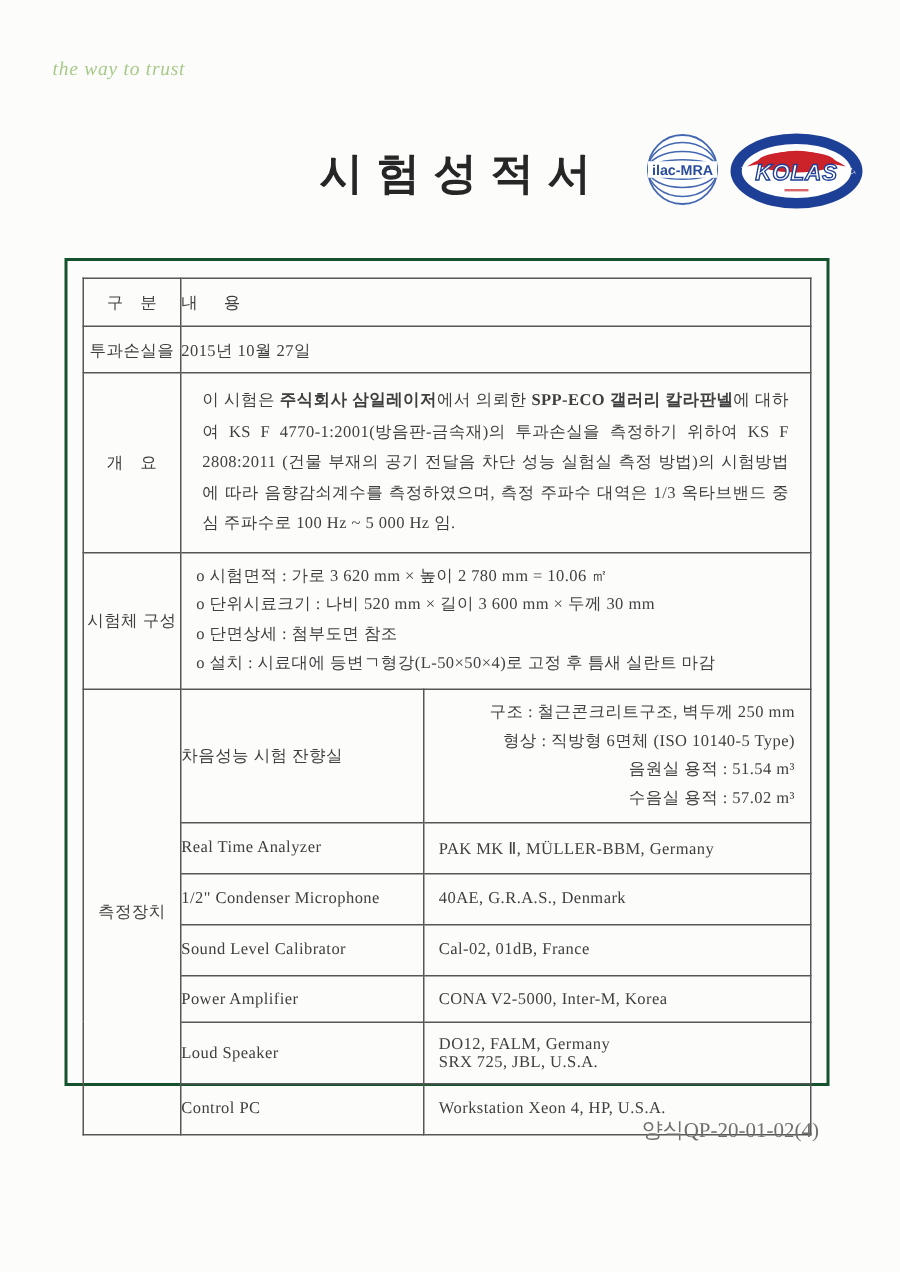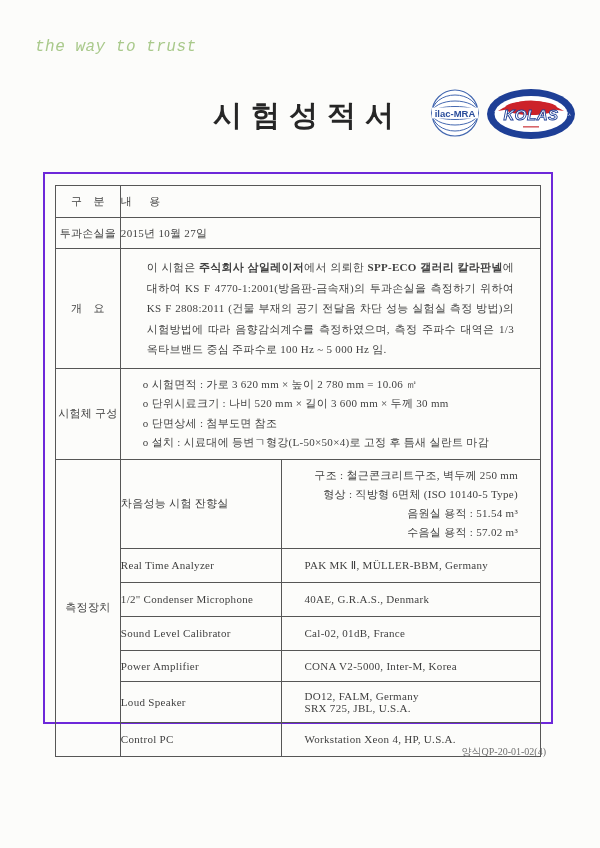--- a/index.html
+++ b/index.html
@@ -3,64 +3,64 @@
 <meta charset="utf-8">
 <style>
   * { margin:0; padding:0; box-sizing:border-box; }
   body { background:#e8e8e8; font-family:"Liberation Serif", serif; }
   .page {
     position:relative; width:600px; height:848px; margin:0 auto;
     background:#fcfcfa; color:#3d3d3d; overflow:hidden;
   }
   
   .brandbox { position:absolute; left:35px; top:30px; display:flex; align-items:flex-start; }
-  .tagline { font-style:italic; font-size:16px; color:#a9c98b; margin-top:8px; letter-spacing:0.5px;font-family:Liberation Mono, monospace; }
+  .tagline { font-style:italic; font-size:13px; color:#a9c98b; margin-top:8px; letter-spacing:0.5px; }
   .brand {
     font-family:"Liberation Sans", sans-serif; font-weight:bold; font-style:italic;
     font-size:36px; line-height:36px; color:#94bd62; letter-spacing:-2px; margin-left:4px;
   }
   .doc-title {
     position:absolute; left:0; top:96px; width:600px; text-align:center;
     font-size:29px; font-weight:bold; letter-spacing:9px; color:#262626;
     transform:translateX(8px);
   }
   .report-no { position:absolute; left:45px; top:136px; font-size:11.5px; letter-spacing:1px; color:#3a3a3a; }
   .report-no .lbl { margin-right:14px; }
   .cert-logos { position:absolute; left:430px; top:88px; display:flex; align-items:flex-start; }
   .ilac { width:50px; height:50px; }
   .kolas { width:90px; height:52px; margin-left:6px; }
   
   .frame {
     position:absolute; left:43px; top:172px; width:510px; height:552px;
-    border:2px solid #6d28d9;
+    border:2px solid #14532d;
   }
   table.main {
     border-collapse:collapse; width:486px; margin:11px auto 0 auto;
     font-size:11px; color:#3f3f3f; letter-spacing:0.3px;
   }
   table.main td { border:1px solid #565656; vertical-align:middle; }
   td.lab { text-align:center; }
   td.cen { text-align:left; }
-  td.txt { text-align:left; padding:6px 22px; }
+  td.txt { text-align:left; padding:6px 10px; }
   .sp-wide { word-spacing:14px; }
   .sp-mid  { word-spacing:8px; }
   .r-head td { height:32px; }
   .r-date td { height:31px; }
   .r-ovr  td { height:104px; }
   .r-spec td { height:81px; }
   .r-room td { height:77px; }
   .r-s td { height:34px; }
   .r-pa td { height:31px; }
   .r-ls td { height:41px; }
   .para { line-height:20.5px; text-align:justify; padding:2px 4px; }
   .blist div { line-height:19.5px; }
   .rlines div { line-height:19px;text-align:right; }
   
   .foot-page { position:absolute; left:0; top:737px; width:510px; text-align:center; font-size:8px; color:#8a8a8a; letter-spacing:1px; }
-  .foot-form { position:absolute; right:54px; top:745px; font-size:10px; color:#6f6f6f; }
+  .foot-form { position:absolute; right:54px; top:745px; font-size:14px; color:#6f6f6f; }
 </style>
 </head>
 <body>
 
 <div class="page">
 
   <div class="brandbox">
     <span class="tagline">the way to trust</span>
   </div>
 

